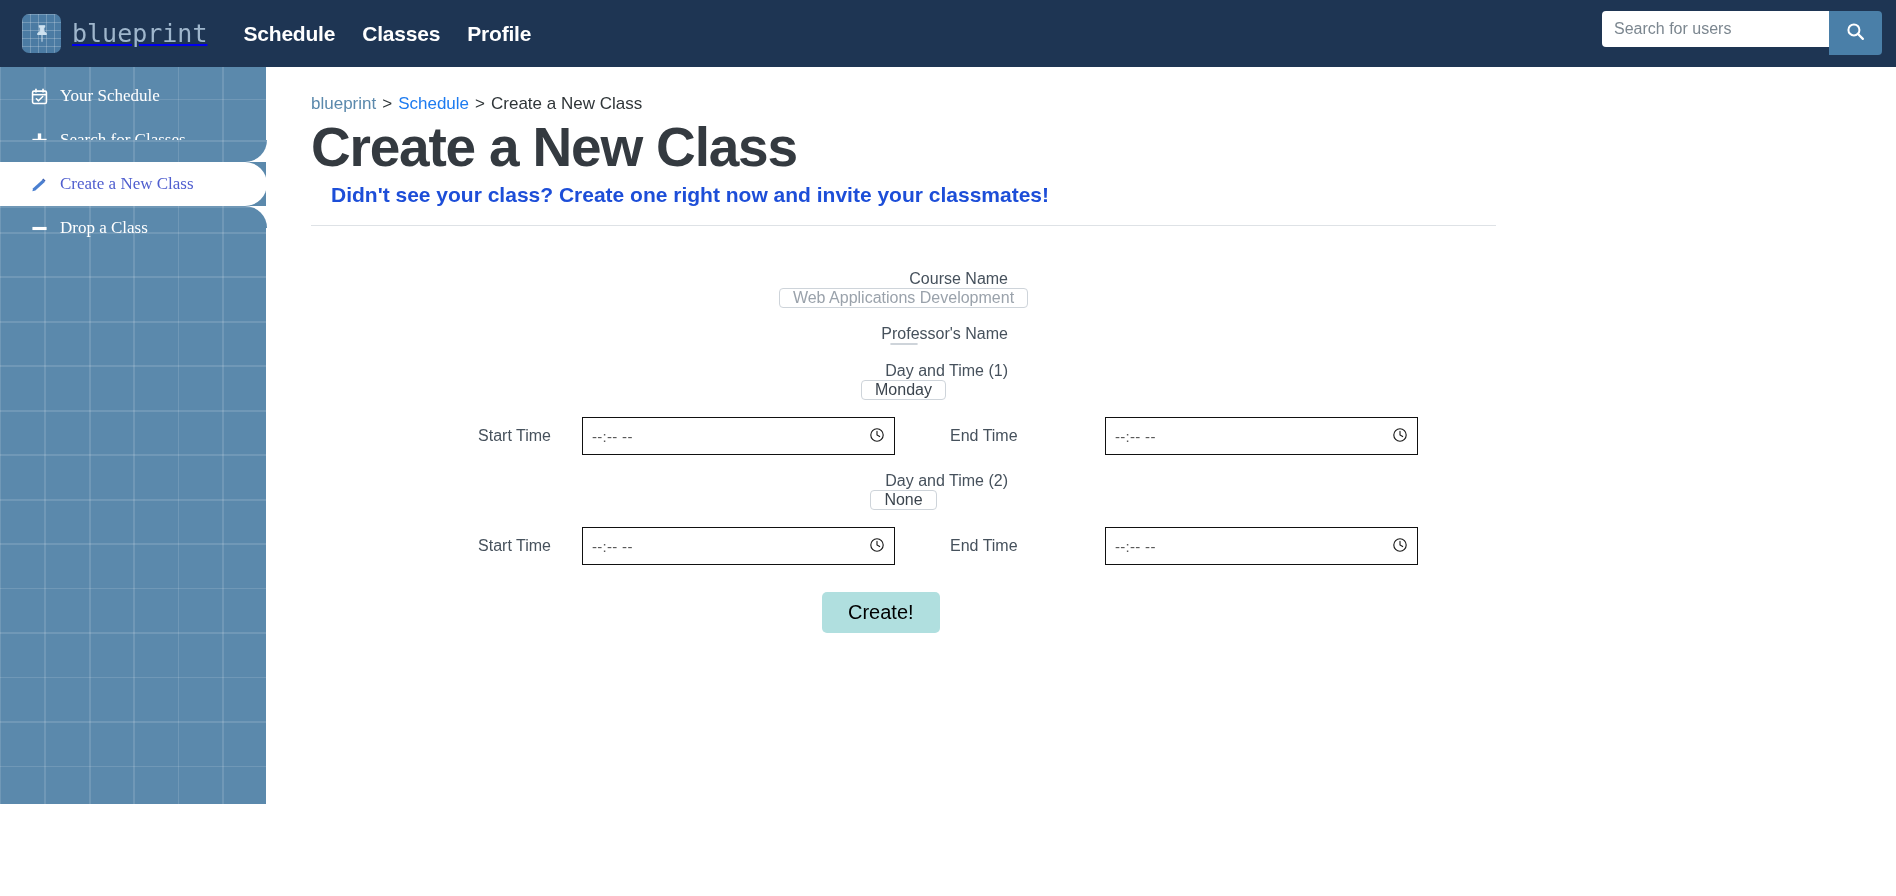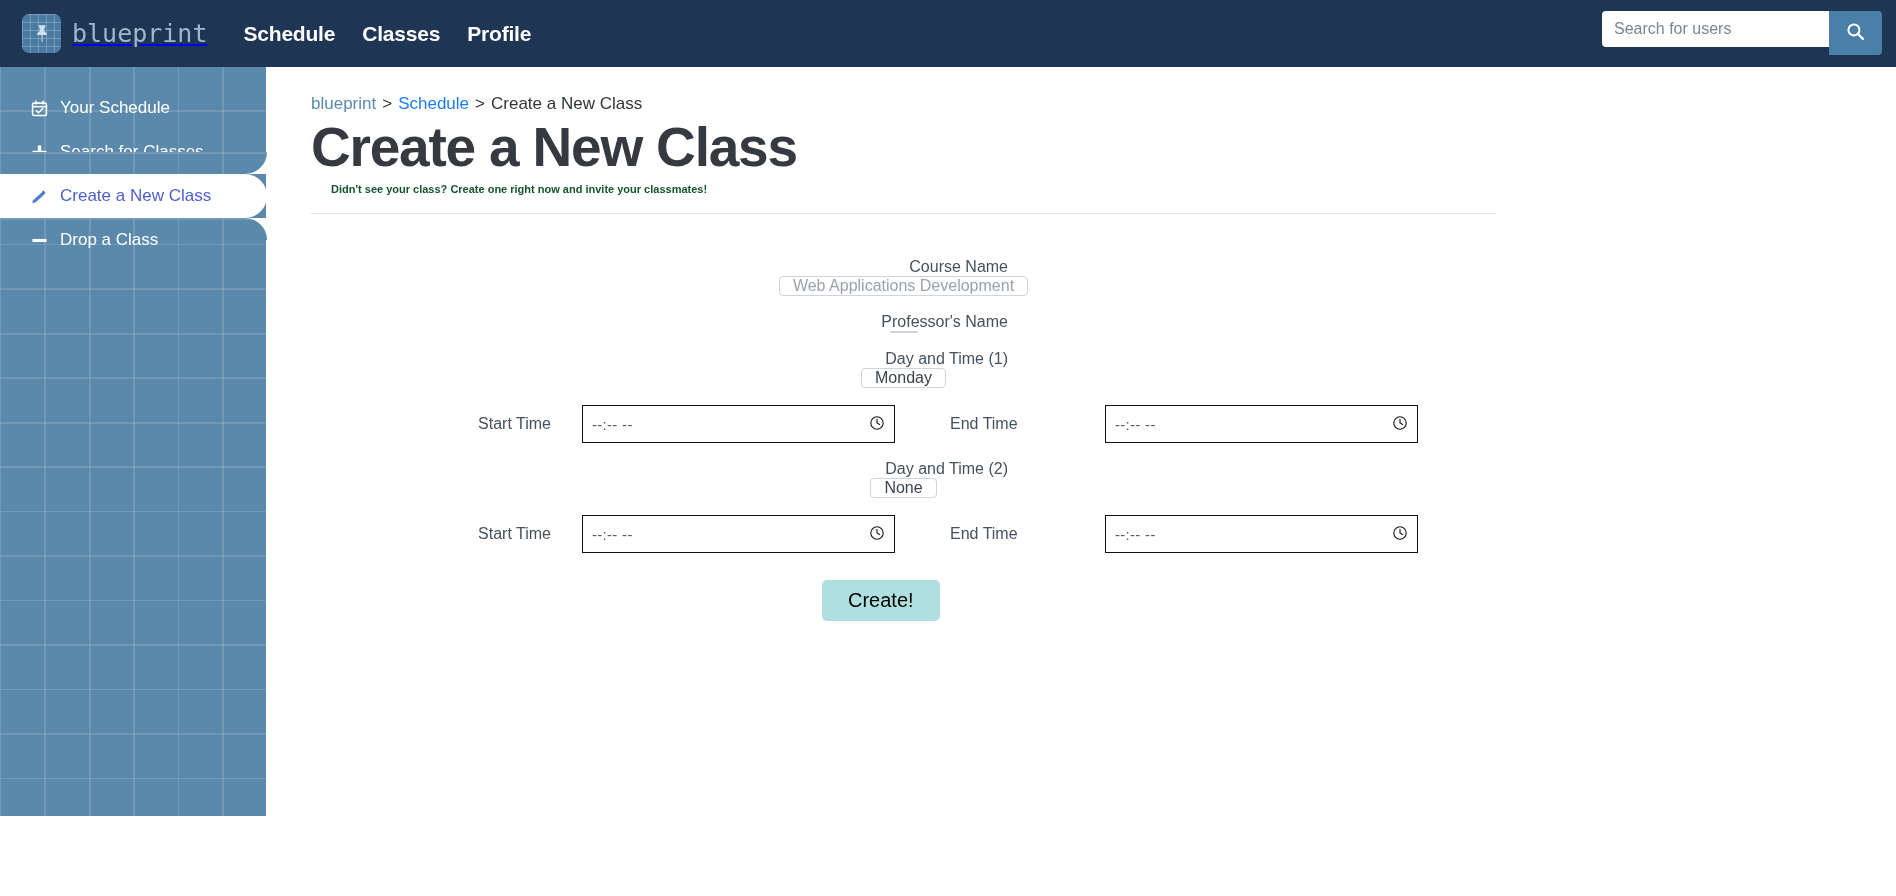--- a/index.html
+++ b/index.html
@@ -77,27 +77,28 @@
     width: 53px; height: 44px;
     background: #4a7fa8;
     border: none;
     border-radius: 0 4px 4px 0;
     display: flex; align-items: center; justify-content: center;
     cursor: pointer;
   }
 
   
   .sidebar {
-    position: absolute; left: 0; top: 66px;
+    position: absolute; left: 0; top: 54px;
     width: 266px; height: 750px;
     background:
       repeating-linear-gradient(to right, rgba(255,255,255,.13) 0 1.5px, transparent 1.5px 44.5px),
       repeating-linear-gradient(to bottom, rgba(255,255,255,.13) 0 1.5px, transparent 1.5px 44.5px),
       #5b89ac;
     z-index: 10;
+    font-family: Liberation Serif, serif;
   }
   .sidebar-inner {
     position: relative;
     padding-top: 20px;
   }
   .side-item {
     position: relative;
     height: 44px;
     display: flex; align-items: center;
     padding-left: 31px;
@@ -170,23 +171,23 @@
     font-size: 55px;
     font-weight: 700;
     color: #343a40;
     margin: 4px 0 0 0;
     letter-spacing: -1.2px;
     line-height: 1.08;
   }
   .page-sub {
     margin-top: 6px;
     margin-left: 20px;
-    font-size: 11px;
+    font-size: 21px;
     font-weight: 700;
-    color: #14532d;
+    color: #1d4ed8;
   }
   .divider {
     margin-top: 18px;
     margin-left: 0;
     width: 1185px;
     height: 1px;
     background: #dee2e6;
   }
 
   

